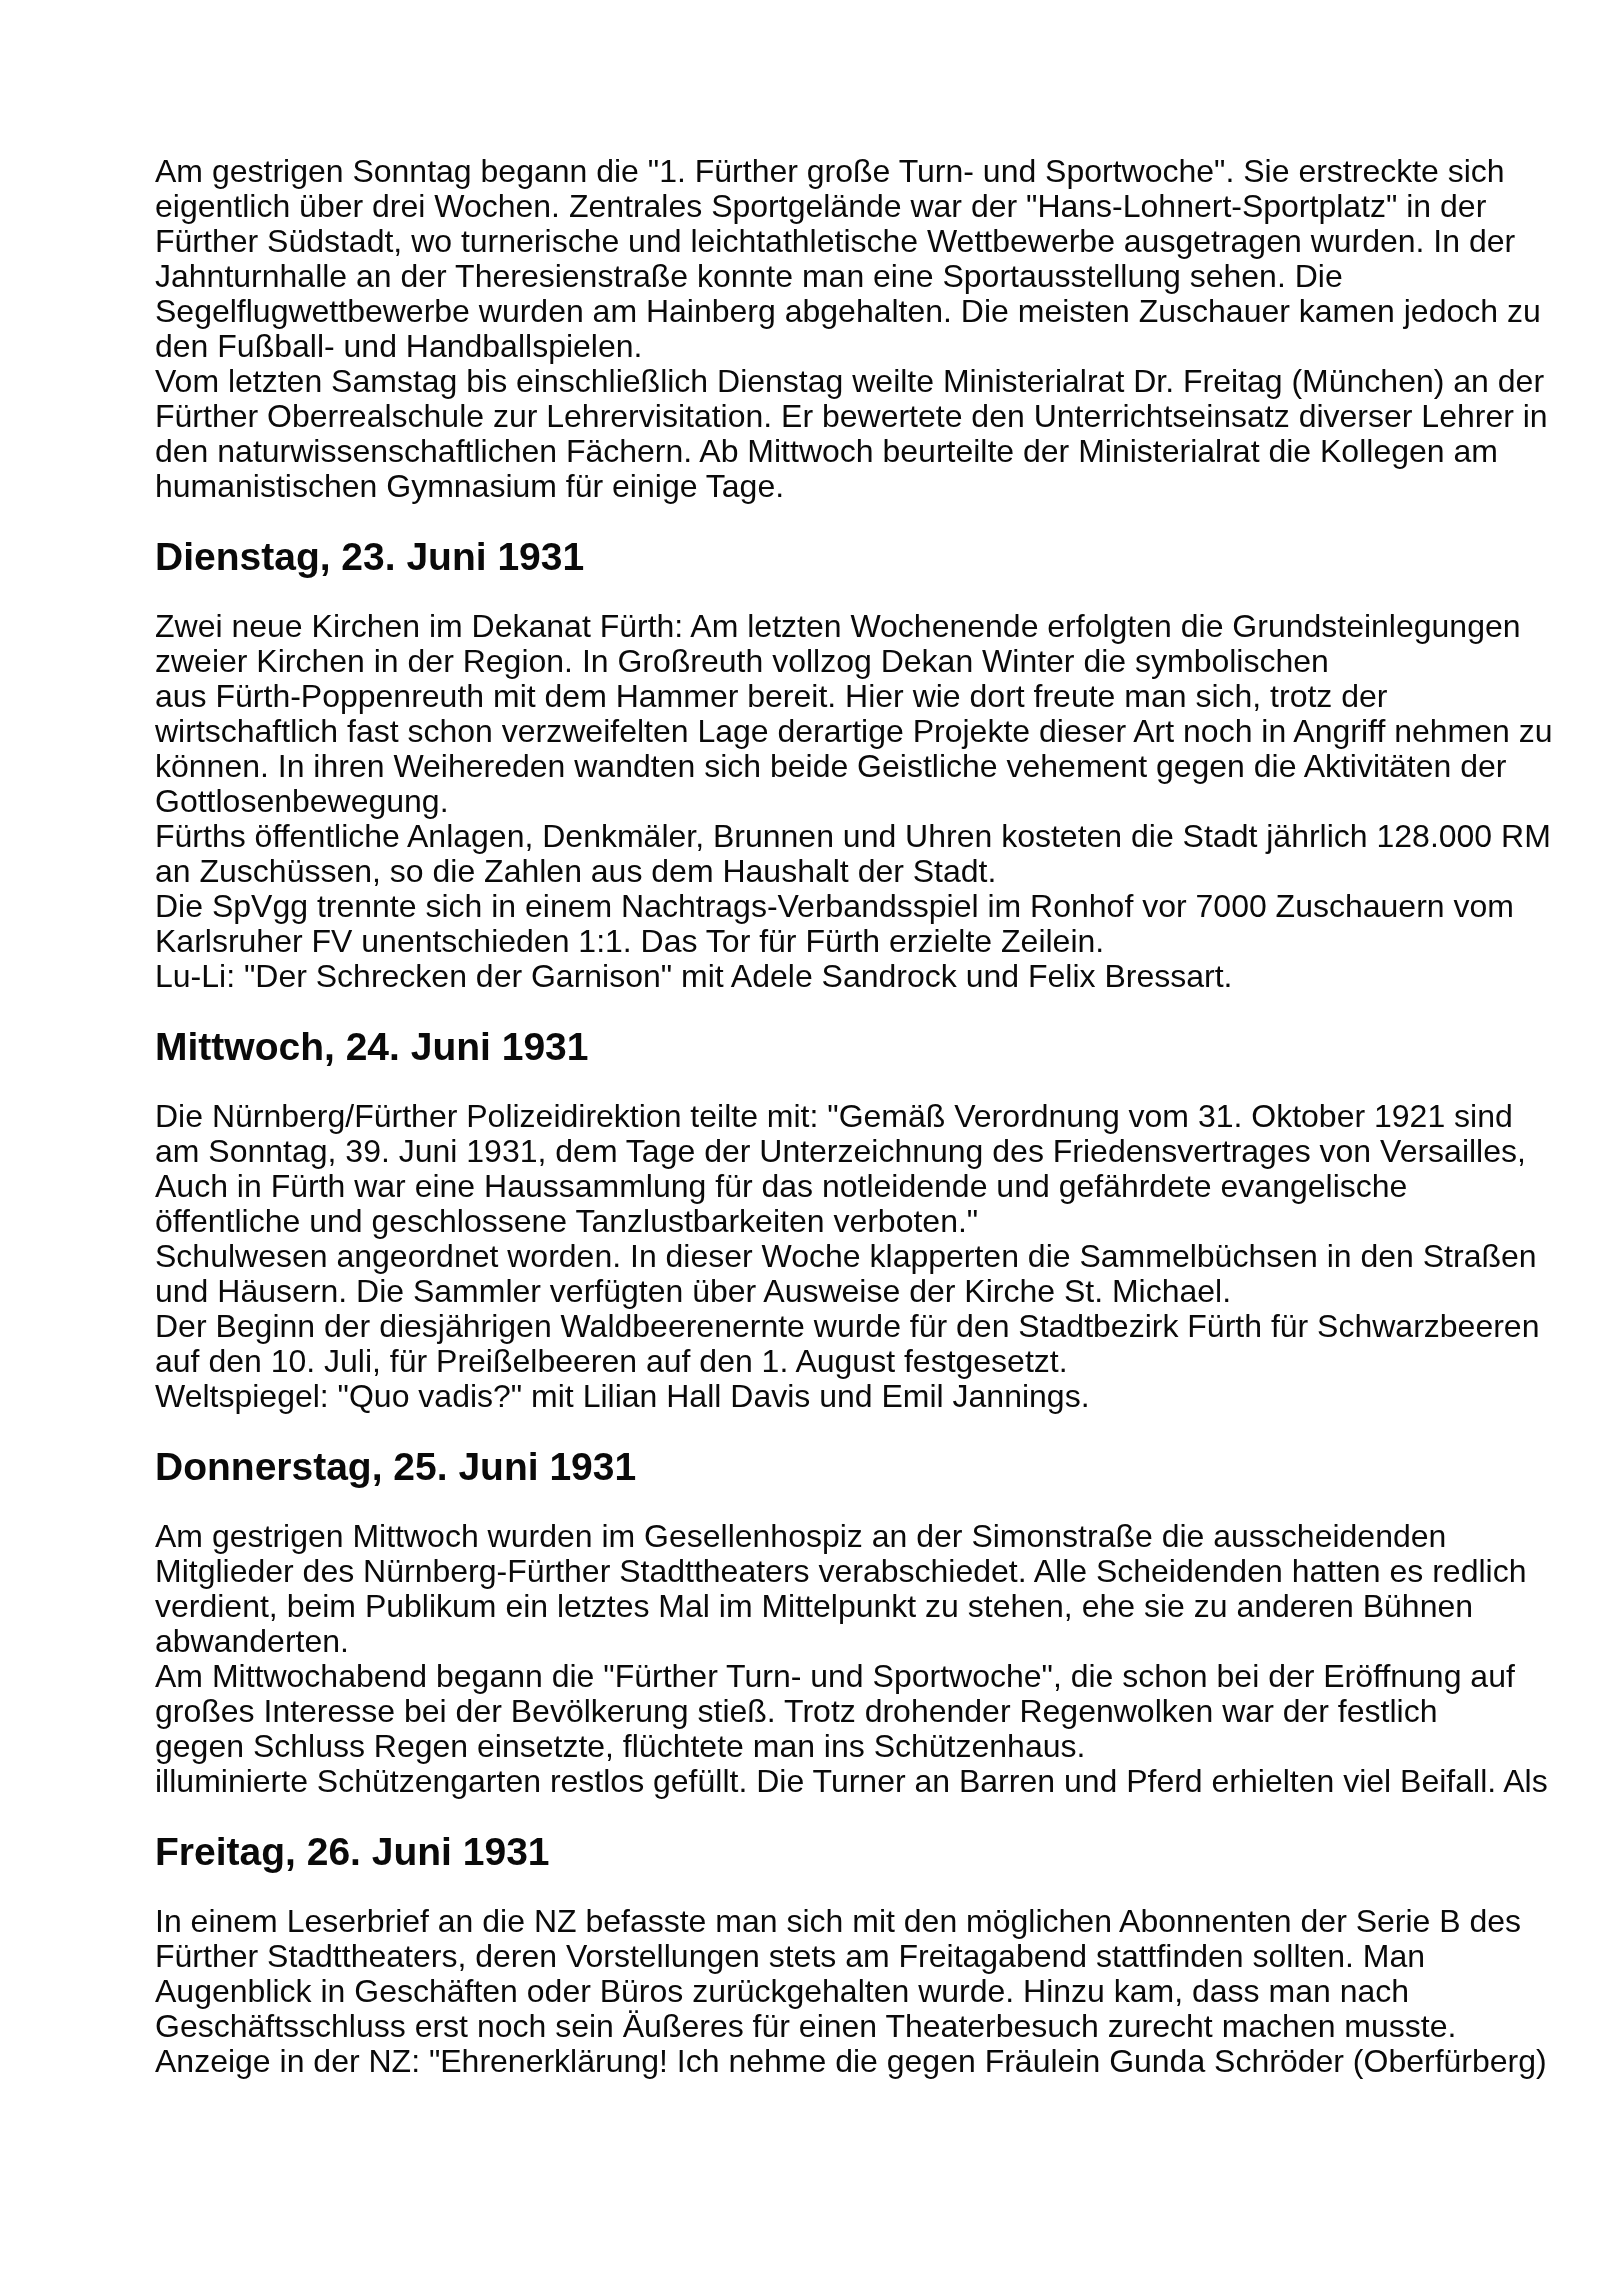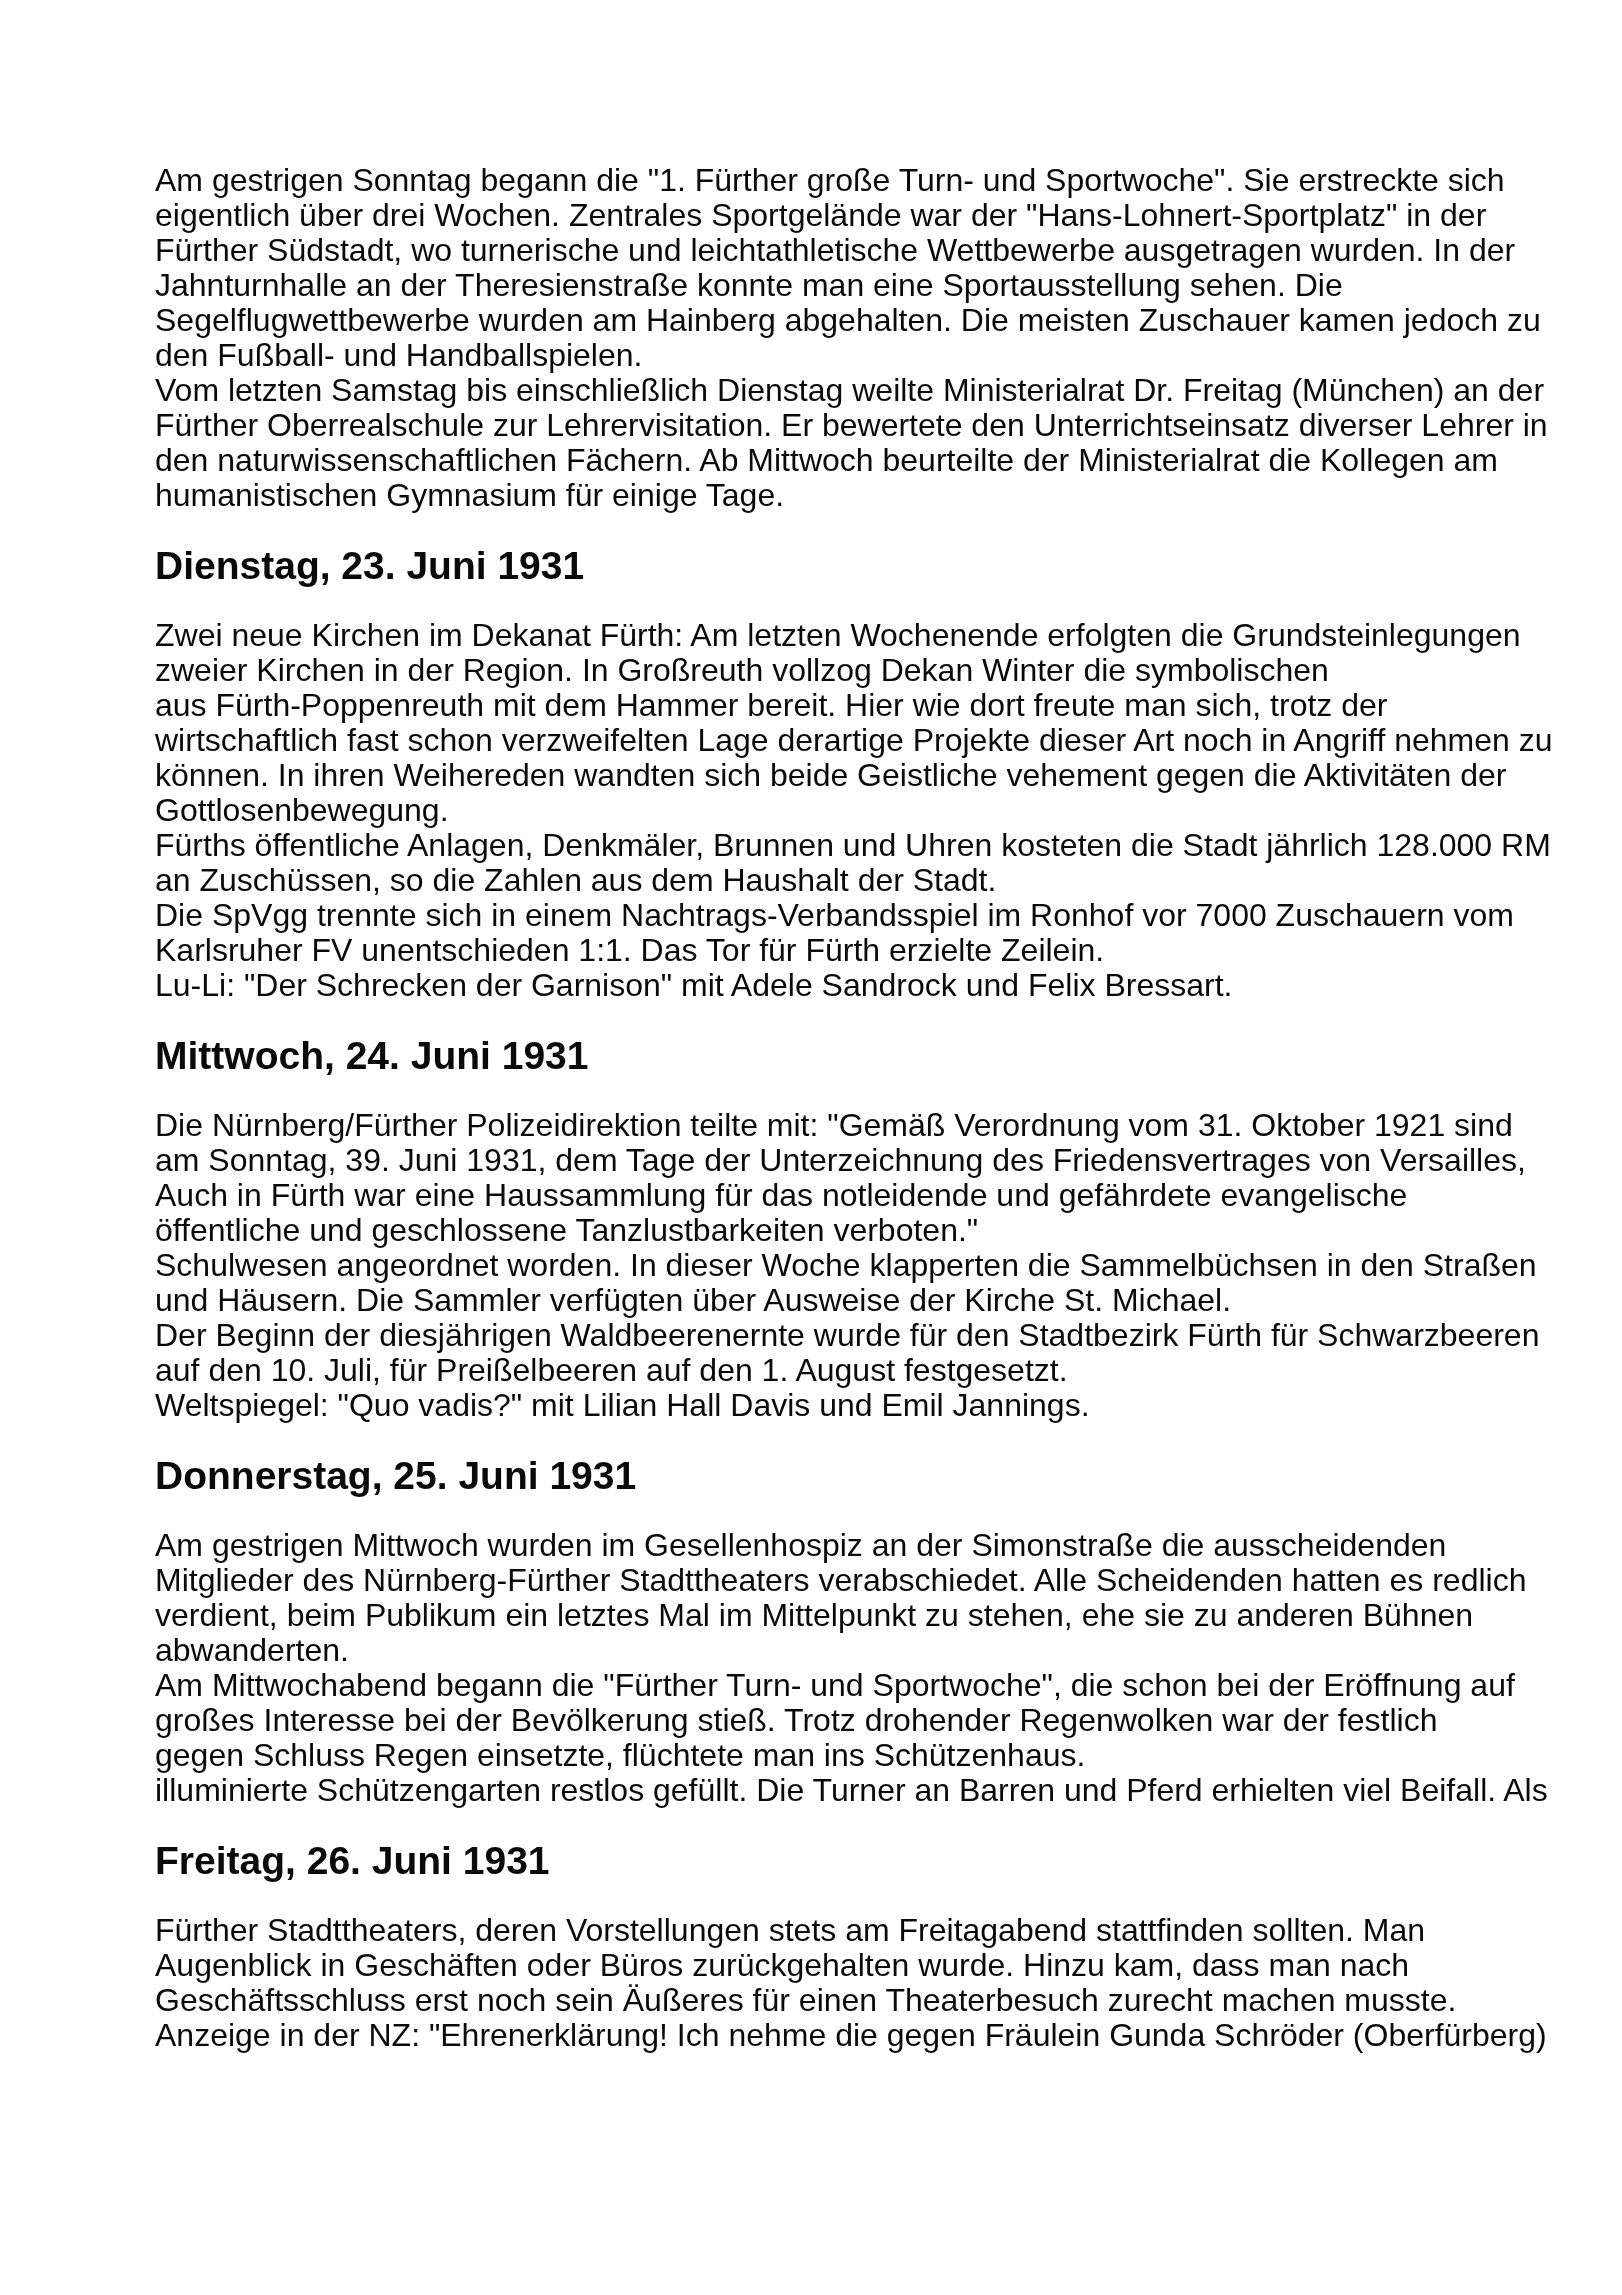--- a/index.html
+++ b/index.html
@@ -12,21 +12,21 @@
     width: 1623px;
     height: 2295px;
     background: #ffffff;
     overflow: hidden;
     font-family: "Liberation Sans", "DejaVu Sans", sans-serif;
     color: #0a0a0a;
   }
   .content {
     position: absolute;
     left: 155px;
-    top: 163px;
+    top: 154px;
     width: 1347px;
     font-size: 32px;
     line-height: 35px;
     font-weight: 400;
     letter-spacing: 0px;
   }
   .para {
     margin: 0 0 35px 0;
     padding: 0;
   }
@@ -91,20 +91,21 @@
         <div class="line">Mitglieder des Nürnberg-Fürther Stadttheaters verabschiedet. Alle Scheidenden hatten es redlich</div>
         <div class="line">verdient, beim Publikum ein letztes Mal im Mittelpunkt zu stehen, ehe sie zu anderen Bühnen</div>
         <div class="line">abwanderten.</div>
         <div class="line">Am Mittwochabend begann die "Fürther Turn- und Sportwoche", die schon bei der Eröffnung auf</div>
         <div class="line">großes Interesse bei der Bevölkerung stieß. Trotz drohender Regenwolken war der festlich</div>
         <div class="line">gegen Schluss Regen einsetzte, flüchtete man ins Schützenhaus.</div>
         <div class="line">illuminierte Schützengarten restlos gefüllt. Die Turner an Barren und Pferd erhielten viel Beifall. Als</div>
       </div>
       <h2 class="heading">Freitag, 26. Juni 1931</h2>
       <div class="para">
+        <div class="line">In einem Leserbrief an die NZ befasste man sich mit den möglichen Abonnenten der Serie B des</div>
         <div class="line">Fürther Stadttheaters, deren Vorstellungen stets am Freitagabend stattfinden sollten. Man</div>
         <div class="line">Augenblick in Geschäften oder Büros zurückgehalten wurde. Hinzu kam, dass man nach</div>
         <div class="line">Geschäftsschluss erst noch sein Äußeres für einen Theaterbesuch zurecht machen musste.</div>
         <div class="line">Anzeige in der NZ: "Ehrenerklärung! Ich nehme die gegen Fräulein Gunda Schröder (Oberfürberg)</div>
       </div>
     </div>
 </div>
 
 
 </body></html>

